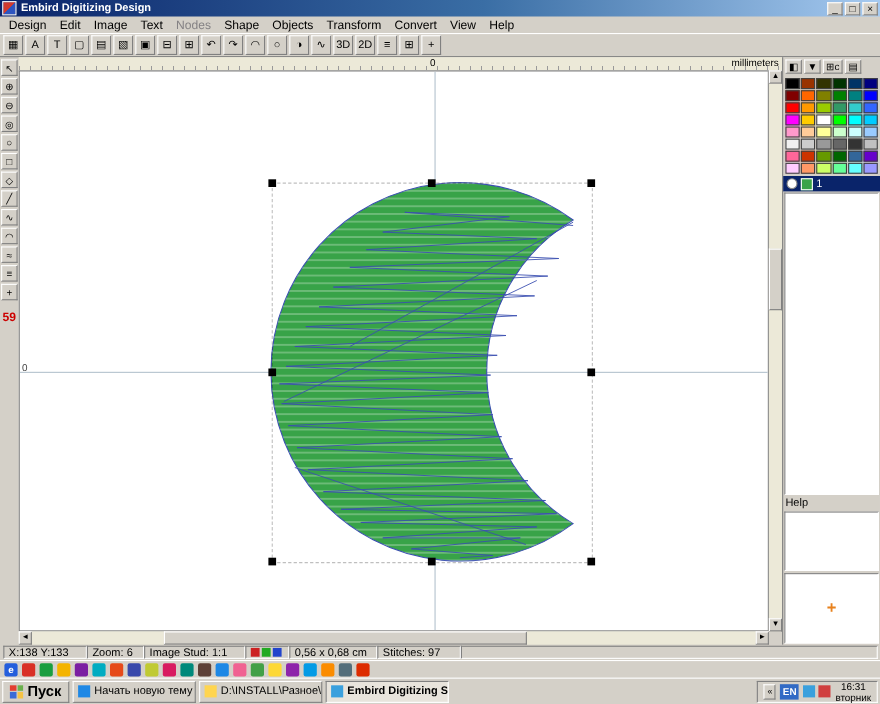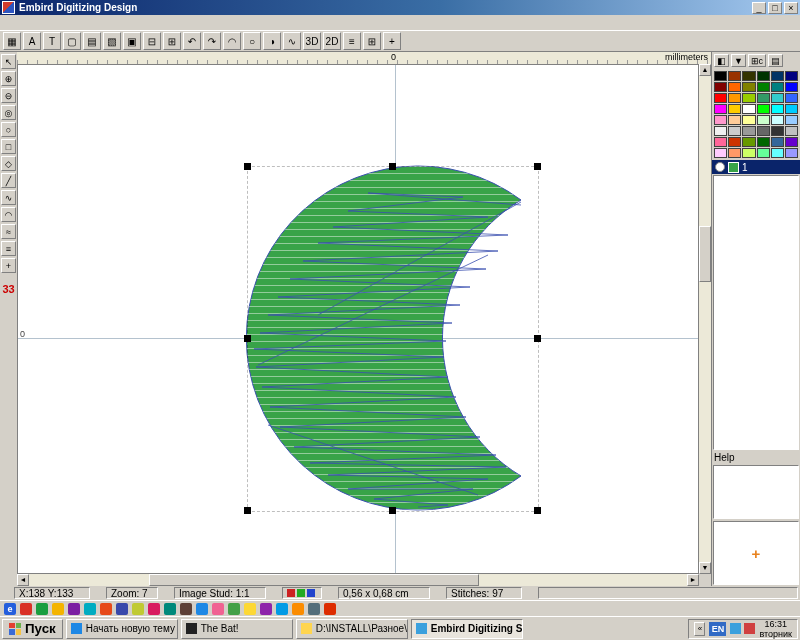--- a/index.html
+++ b/index.html
@@ -60,21 +60,21 @@
   .thread-row{height:14px;background:#0a246a;color:#fff;display:flex;align-items:center;gap:3px;padding:0 3px;font-size:10px;}
   .thread-eye{width:8px;height:8px;border-radius:50%;background:#fff;border:1px solid #888;}
   .thread-swatch{width:9px;height:9px;background:#38a348;border:1px solid #fff;}
   .rp-list{flex:1;background:#fff;margin:1px;}
   .rp-header{height:13px;font-size:10px;padding:1px 0 0 2px;box-sizing:border-box;}
   .rp-parts{height:52px;background:#fff;margin:1px;}
   .rp-preview{height:62px;background:#fff;margin:1px;position:relative;}
   .preview-cross{position:absolute;left:50%;top:50%;transform:translate(-50%,-50%);color:#e8821e;font-weight:bold;font-size:15px;}
 
   
-  .statusbar{position:absolute;left:12px;right:0;bottom:40px;height:14px;display:flex;gap:16px;padding:1px 2px;box-sizing:border-box;font-size:10px;}
+  .statusbar{position:absolute;left:1px;right:0;bottom:40px;height:14px;display:flex;gap:0;padding:1px 2px;box-sizing:border-box;font-size:10px;}
   .sb-cell{display:flex;align-items:center;padding:0 4px;white-space:nowrap;box-sizing:border-box;}
   .sb-icons{display:flex;gap:2px;align-items:center;}
   .sb-ic{width:8px;height:8px;}
   .sb-fill{flex:1;}
 
   
   .qlband{position:absolute;left:0;right:0;bottom:24px;height:16px;border-top:1px solid #fff;display:flex;align-items:center;gap:4px;padding:0 4px;box-sizing:border-box;}
   .ql-icon{width:12px;height:12px;border-radius:2px;color:#fff;font-size:9px;font-weight:bold;display:flex;align-items:center;justify-content:center;}
 
   
@@ -99,20 +99,44 @@
   <div class="titlebar">
     <span class="appicon"></span>
     <span>Embird Digitizing Design</span>
     <span class="tb-btns">
       <button class="tb-btn raised">_</button>
       <button class="tb-btn raised">□</button>
       <button class="tb-btn raised">×</button>
     </span>
   </div>
 
+  <div class="menubar">
+
+      <span class="menu-item">Design</span>
+
+      <span class="menu-item">Edit</span>
+
+      <span class="menu-item">Image</span>
+
+      <span class="menu-item">Text</span>
+
+      <span class="menu-item" data-disabled="true">Nodes</span>
+
+      <span class="menu-item">Shape</span>
+
+      <span class="menu-item">Objects</span>
+
+      <span class="menu-item">Transform</span>
+
+      <span class="menu-item">Convert</span>
+
+      <span class="menu-item">View</span>
+
+      <span class="menu-item">Help</span>
+    </div>
 
   <div class="toolbar">
 
       <button class="t-btn raised" title="manual-mode-icon">▦</button>
 
       <button class="t-btn raised" title="letters-icon">A</button>
 
       <button class="t-btn raised" title="text-icon">T</button>
 
       <button class="t-btn raised" title="new-icon">▢</button>
@@ -172,21 +196,21 @@
         <button class="lt-btn raised" title="freehand-tool">∿</button>
 
         <button class="lt-btn raised" title="arc-tool">◠</button>
 
         <button class="lt-btn raised" title="fill-tool">≈</button>
 
         <button class="lt-btn raised" title="stitch-tool">≡</button>
 
         <button class="lt-btn raised" title="measure-tool">+</button>
       </div>
-    <span class="lt-badge">33</span>
+    <span class="lt-badge">59</span>
   </div>
 
   <div class="canvas-wrap">
     <div class="ruler">
       <span class="ruler-zero">0</span>
       <span class="ruler-units">millimeters</span>
     </div>
 
     <div class="canvas">
       <div class="guide-v"></div>
@@ -347,29 +371,29 @@
     <div class="rp-list sunken"></div>
     <div class="rp-header">Help</div>
     <div class="rp-parts sunken"></div>
     <div class="rp-preview sunken">
       <span class="preview-cross">+</span>
     </div>
   </div>
 
   <div class="statusbar">
     <div class="sb-cell sunken" style="width:76px">X:138 Y:133</div>
-    <div class="sb-cell sunken" style="width:52px">Zoom: 7</div>
+    <div class="sb-cell sunken" style="width:52px">Zoom: 6</div>
     <div class="sb-cell sunken" style="width:92px">Image Stud: 1:1</div>
     <div class="sb-cell sunken sb-icons" style="width:40px">
 
     <span class="sb-ic" style="background: rgb(204, 34, 34);"></span>
         <span class="sb-ic" style="background: rgb(34, 170, 34);"></span>
         <span class="sb-ic" style="background: rgb(34, 68, 204);"></span>
       </div>
-    <div class="sb-cell sunken" style="width:92px">0,56 x 0,68 cm</div>
+    <div class="sb-cell sunken" style="width:80px">0,56 x 0,68 cm</div>
     <div class="sb-cell sunken" style="width:76px">Stitches: 97</div>
     <div class="sb-cell sunken sb-fill"></div>
   </div>
 
   <div class="qlband">
 
       <span class="ql-icon" style="background: rgb(36, 94, 220);">e</span>
 
       <span class="ql-icon" style="background: rgb(217, 48, 37);"></span>
 
@@ -423,24 +447,20 @@
       <span>Пуск</span>
     </button>
 
     <div style="display:flex;gap:3px;">
 
         <div class="task-btn raised">
           <span class="task-icon" style="background: rgb(30, 136, 229);"></span>
           <span>Начать новую тему :: В...</span>
         </div>
 
-        <div class="task-btn raised">
-          <span class="task-icon" style="background: rgb(34, 34, 34);"></span>
-          <span>The Bat!</span>
-        </div>
 
         <div class="task-btn raised">
           <span class="task-icon" style="background: rgb(255, 213, 79);"></span>
           <span>D:\INSTALL\Разное\Embird</span>
         </div>
 
         <div class="task-btn raised" data-active="true">
           <span class="task-icon" style="background: rgb(58, 160, 221);"></span>
           <span>Embird Digitizing Stud...</span>
         </div>

